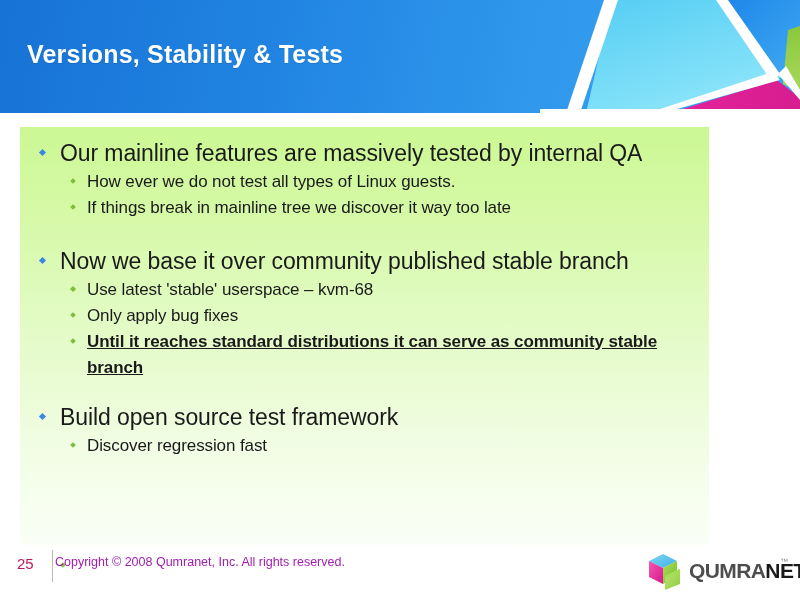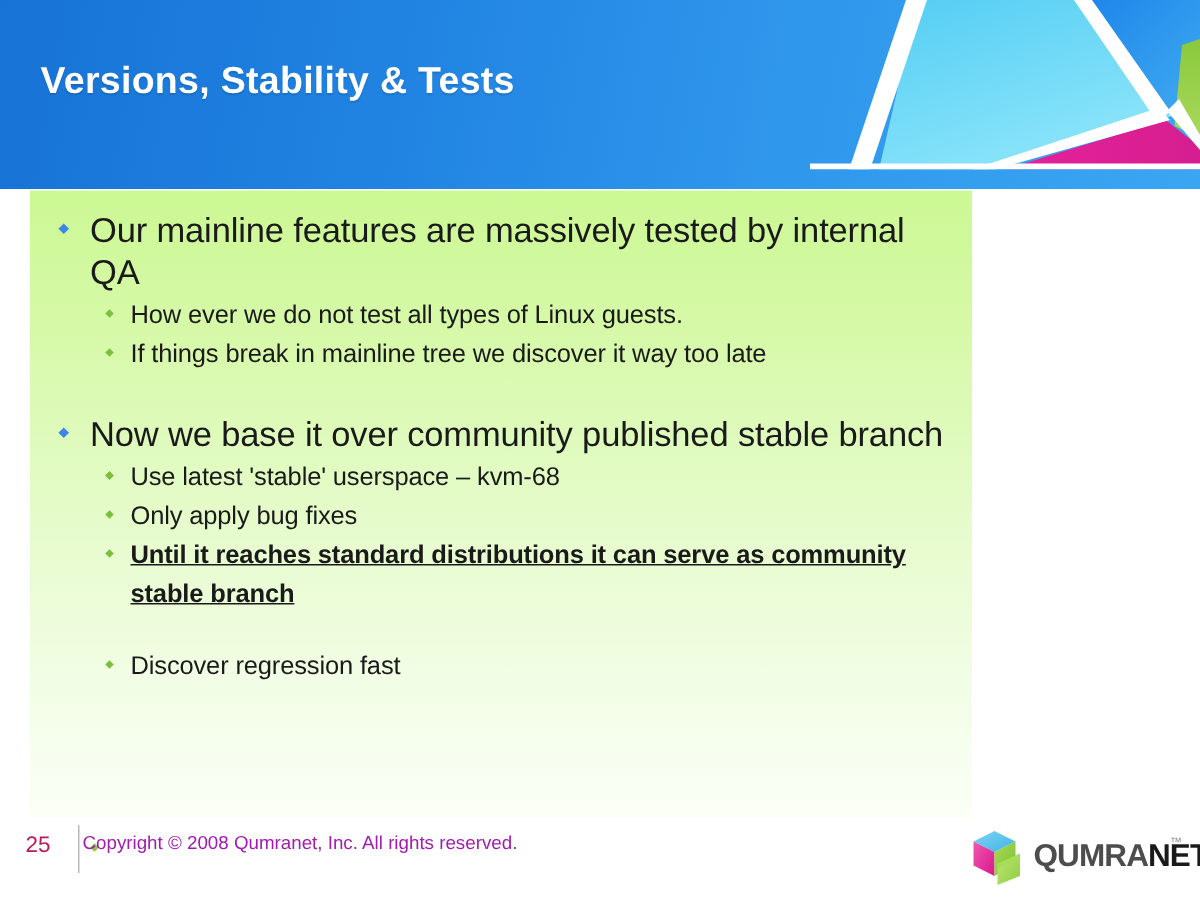--- a/index.html
+++ b/index.html
@@ -23,21 +23,21 @@
     background: #ffffff;
     overflow: hidden;
   }
 
   
   .header {
     position: absolute;
     left: 0;
     top: 0;
     width: 800px;
-    height: 126px;
+    height: 113px;
     background: linear-gradient(100deg, #1773d6 0%, #2184e2 35%, #2f97ec 65%, #3aa6f2 100%);
     overflow: hidden;
   }
   .header-deco {
     position: absolute;
     right: 0;
     top: 0;
     width: 260px;
     height: 113px;
   }
@@ -51,21 +51,21 @@
     letter-spacing: 0.2px;
     white-space: nowrap;
     text-shadow: 0 1px 1px rgba(0,0,0,0.12);
   }
 
   
   .content {
     position: absolute;
     left: 20px;
     top: 127px;
-    width: 628px;
+    width: 689px;
     height: 418px;
     background: linear-gradient(180deg, #ccf894 0%, #d6f9a8 22%, #e4fbc8 50%, #f1fde3 76%, #fbfff7 100%);
     box-sizing: border-box;
     padding: 12px 10px 0 10px;
   }
 
   .bullets {
     list-style: none;
     margin: 0;
     padding: 0;
@@ -239,20 +239,21 @@
         <li class="b1"><span class="mk"></span><span>Our mainline features are massively tested by internal QA</span></li>
         <li class="b2"><span class="mk"></span><span>How ever we do not test all types of Linux guests.</span></li>
         <li class="b2"><span class="mk"></span><span>If things break in mainline tree we discover it way too late</span></li>
         <li class="gap-lg"></li>
         <li class="b1"><span class="mk"></span><span>Now we base it over community published stable branch</span></li>
         <li class="b2"><span class="mk"></span></li>
         <li class="b2"><span class="mk"></span><span>Use latest 'stable' userspace – kvm-68</span></li>
         <li class="b2"><span class="mk"></span><span>Only apply bug fixes</span></li>
         <li class="b2 emph"><span class="mk"></span><span>Until it reaches standard distributions it can serve as community stable branch</span></li>
         <li class="gap-md"></li>
+        <li class="b1"><span class="mk"></span><span>Build open source test framework</span></li>
         <li class="b2"><span class="mk"></span><span>Discover regression fast</span></li>
       </ul>
   </div>
 
   <div class="footer">
     <div class="page-num">25</div>
     <div class="foot-rule"></div>
     <div class="foot-bullet"></div>
     <div class="copyright">Copyright © 2008 Qumranet, Inc. All rights reserved.</div>
 

